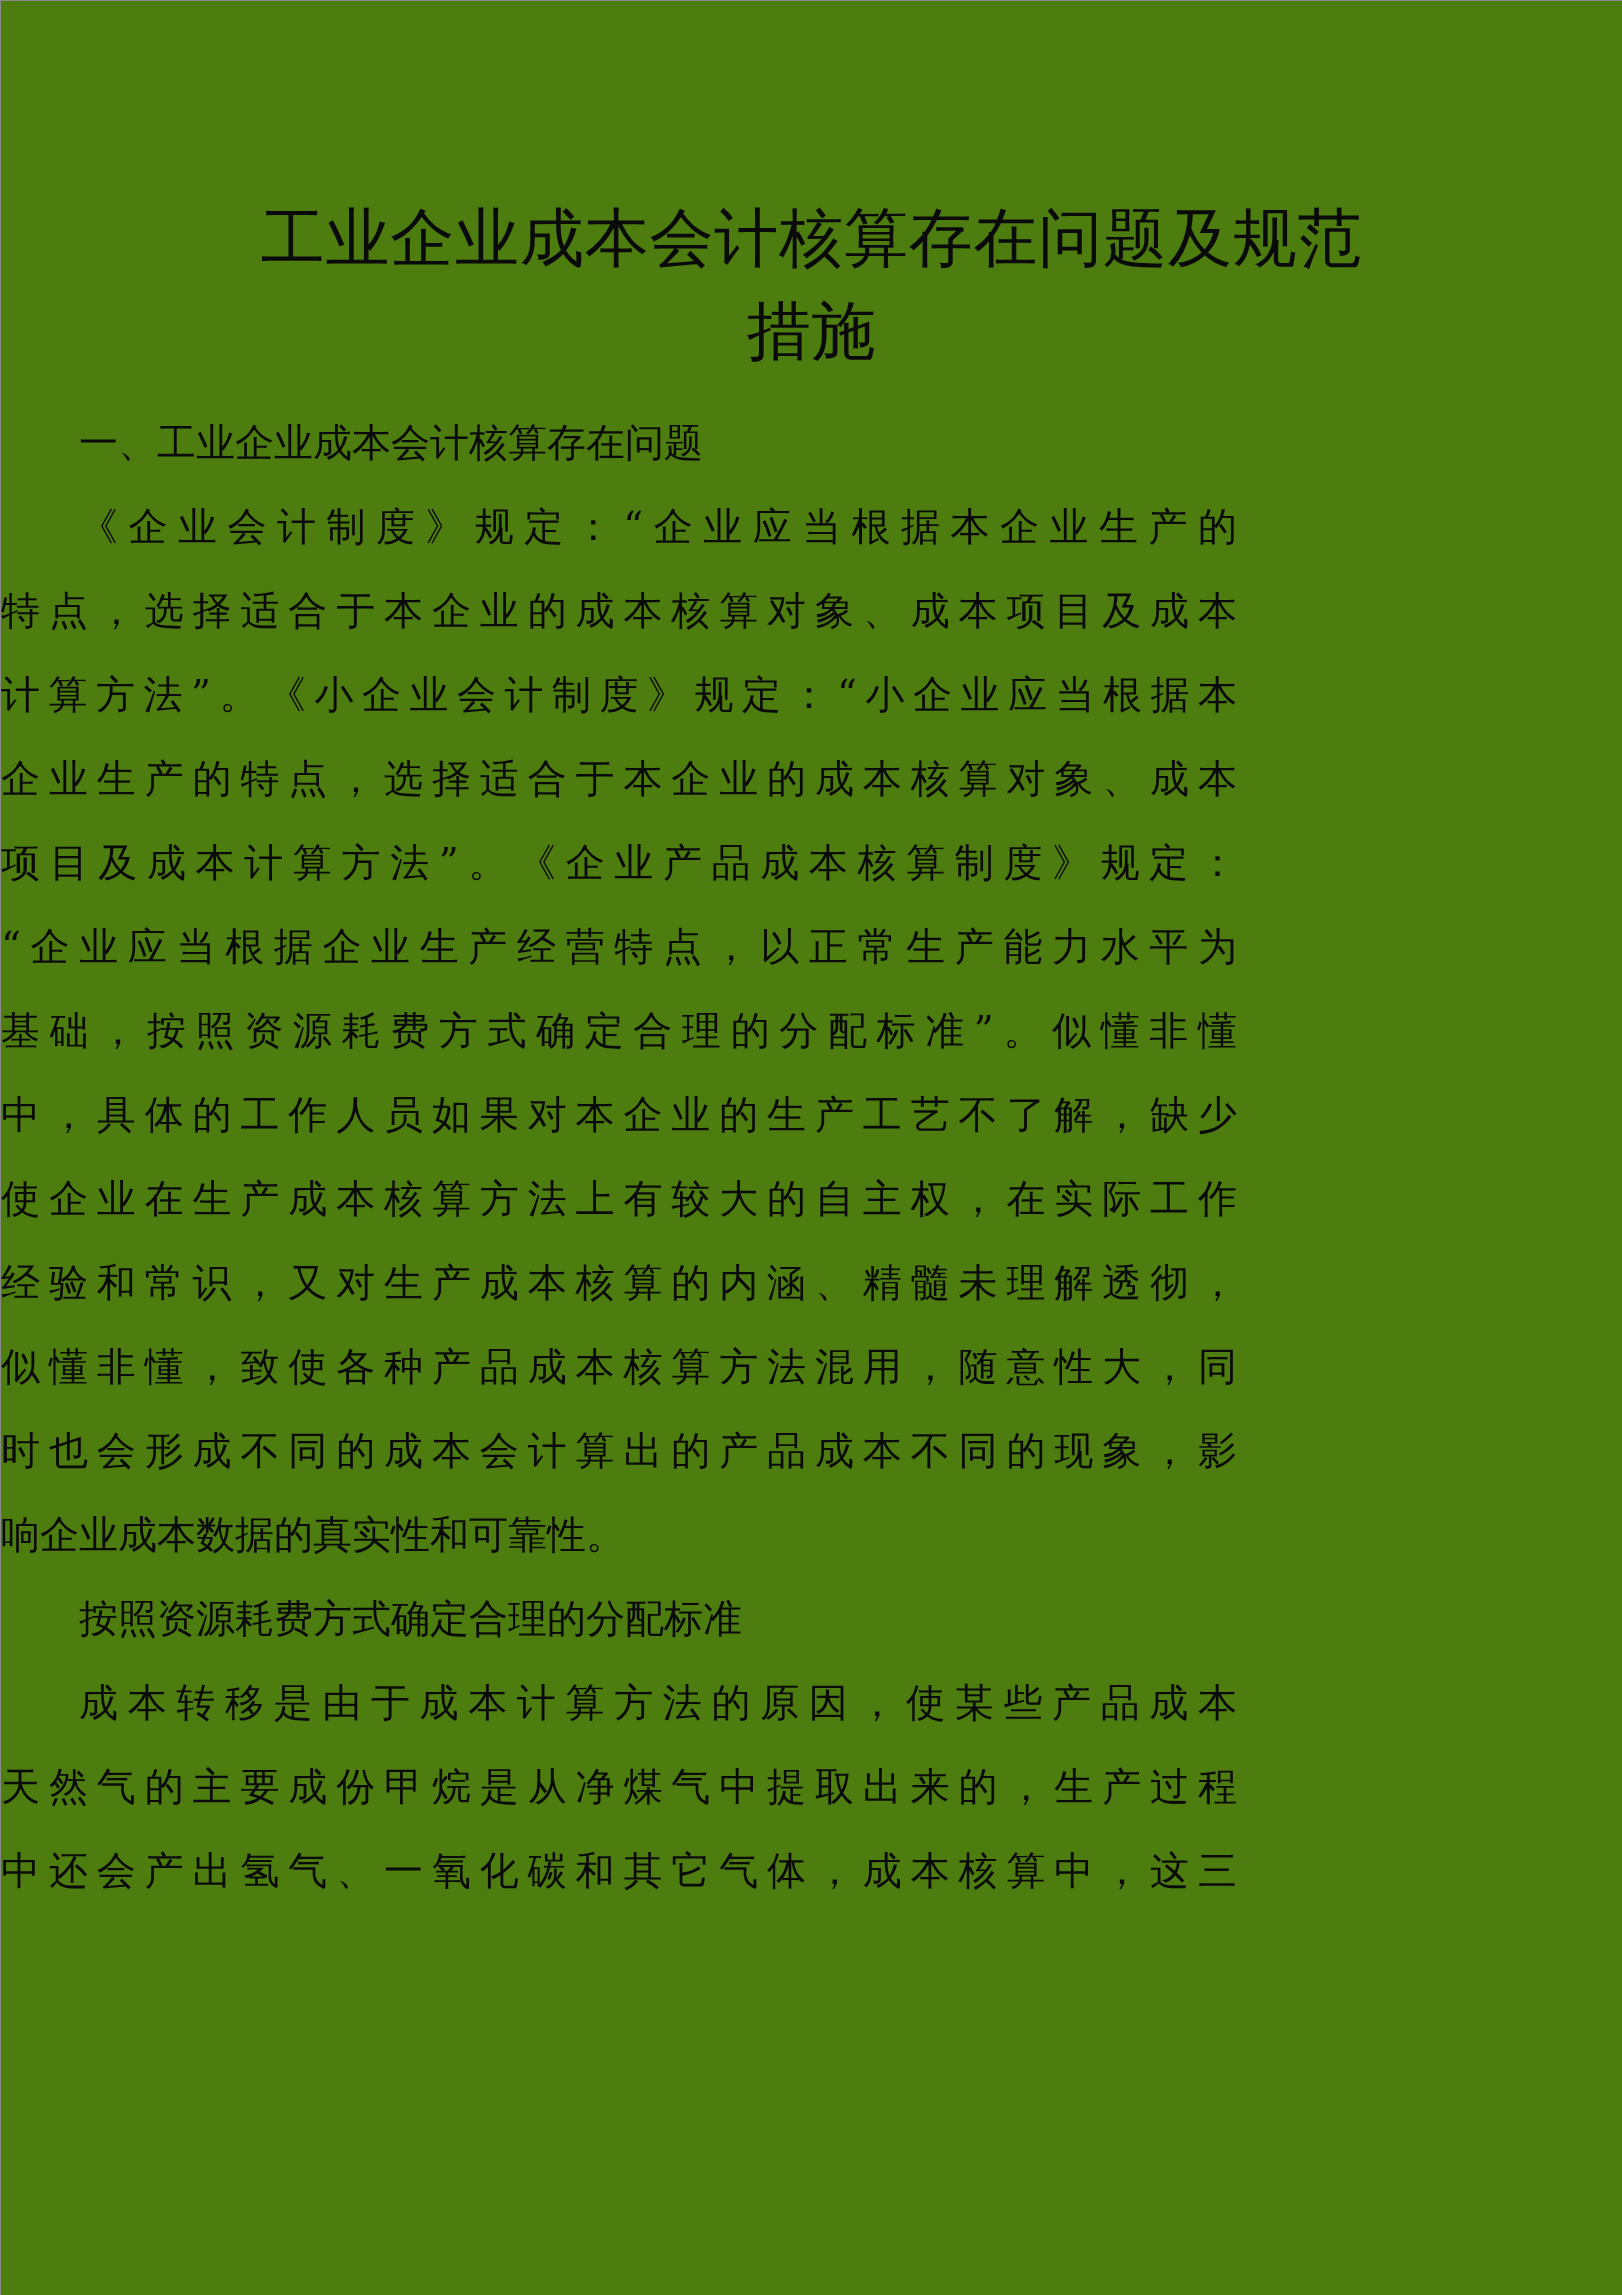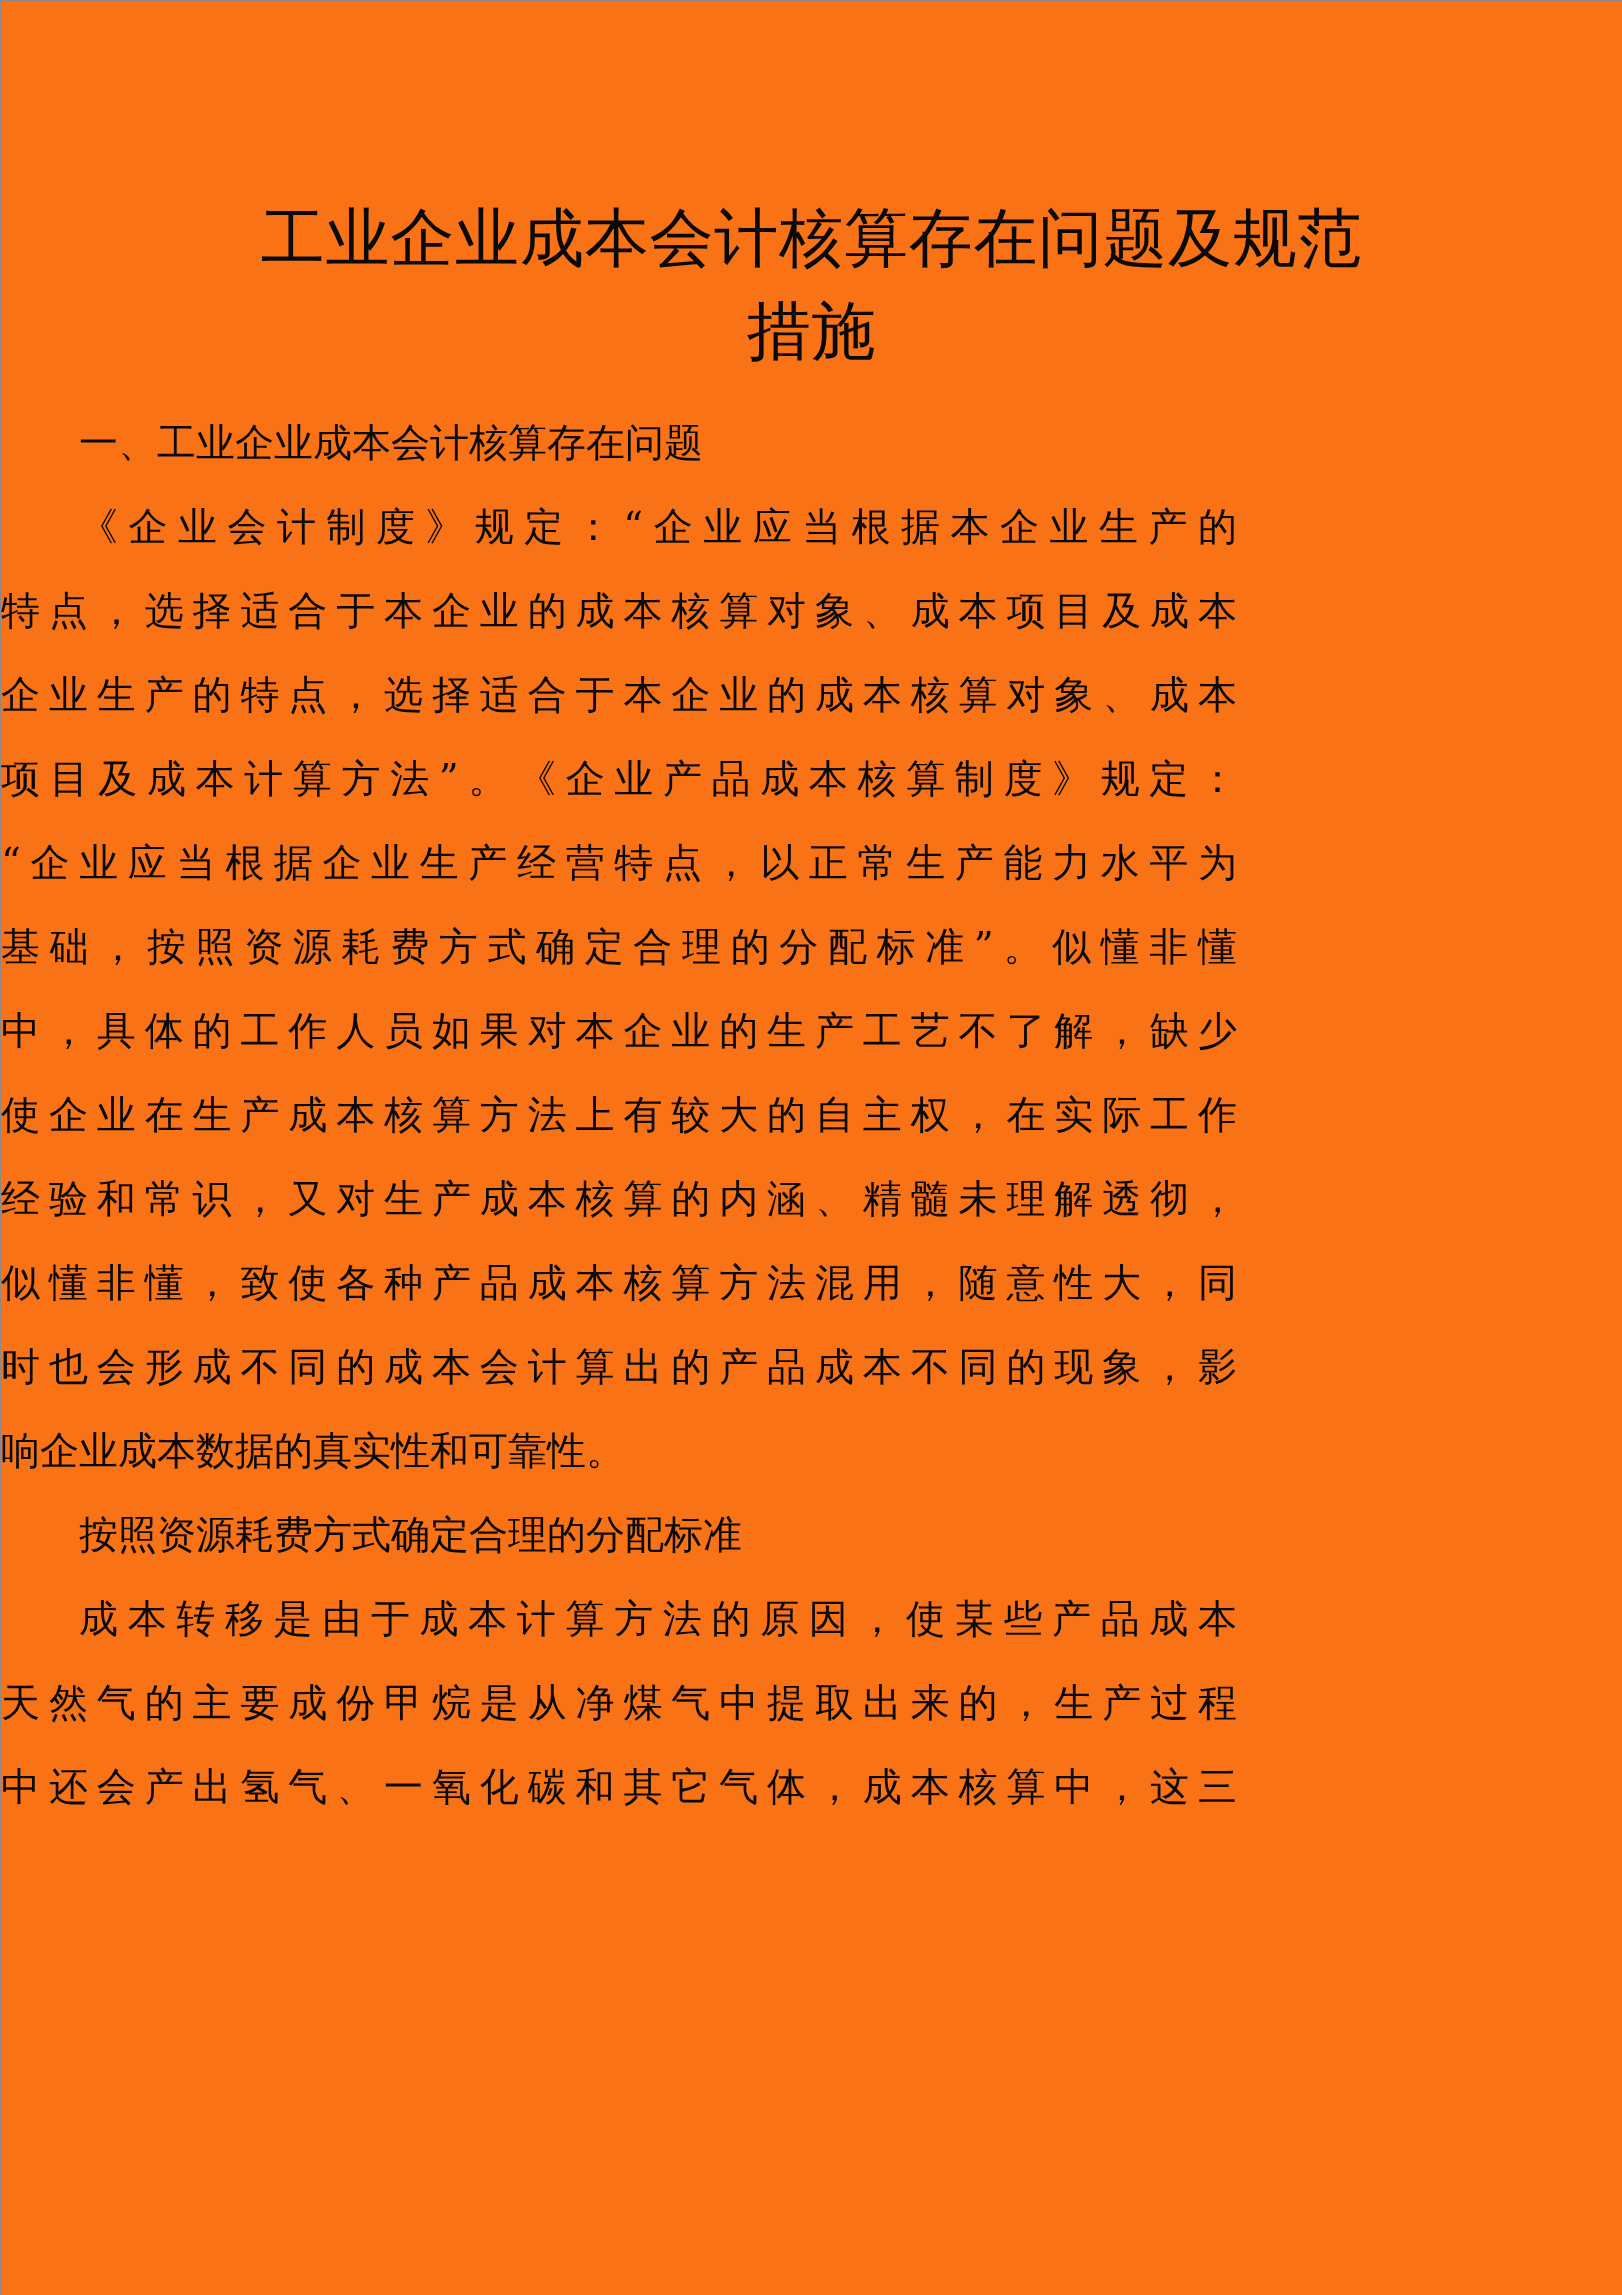--- a/index.html
+++ b/index.html
@@ -9,21 +9,21 @@
   body {
     width: 1622px;
     height: 2295px;
     background: #ffffff;
     overflow: hidden;
   }
   .page {
     box-sizing: border-box;
     width: 1622px;
     height: 2295px;
-    background: #f97316;
+    background: #4d7c0f;
     border-top: 1.7px solid #8a8a8a;
     border-left: 1.7px solid #8a8a8a;
     font-family: "DejaVu Serif", "Liberation Serif", serif;
     color: #0a0a0a;
   }
   .title {
     margin: 0;
     padding-top: 191px;
     text-align: center;
     font-size: 64px;
@@ -61,20 +61,21 @@
 
   <h1 class="title">
     <span class="title-line">工业企业成本会计核算存在问题及规范</span>
     <span class="title-line">措施</span>
   </h1>
 
   <div class="doc-body">
     <div class="ln indent">一、工业企业成本会计核算存在问题</div>
     <div class="ln indent just">《企业会计制度》规定：“企业应当根据本企业生产的</div>
     <div class="ln just">特点，选择适合于本企业的成本核算对象、成本项目及成本</div>
+    <div class="ln just">计算方法”。《小企业会计制度》规定：“小企业应当根据本</div>
     <div class="ln just">企业生产的特点，选择适合于本企业的成本核算对象、成本</div>
     <div class="ln just">项目及成本计算方法”。《企业产品成本核算制度》规定：</div>
     <div class="ln just">“企业应当根据企业生产经营特点，以正常生产能力水平为</div>
     <div class="ln just">基础，按照资源耗费方式确定合理的分配标准”。似懂非懂</div>
     <div class="ln just">中，具体的工作人员如果对本企业的生产工艺不了解，缺少</div>
     <div class="ln just">使企业在生产成本核算方法上有较大的自主权，在实际工作</div>
     <div class="ln just">经验和常识，又对生产成本核算的内涵、精髓未理解透彻，</div>
     <div class="ln just">似懂非懂，致使各种产品成本核算方法混用，随意性大，同</div>
     <div class="ln just">时也会形成不同的成本会计算出的产品成本不同的现象，影</div>
     <div class="ln">响企业成本数据的真实性和可靠性。</div>

